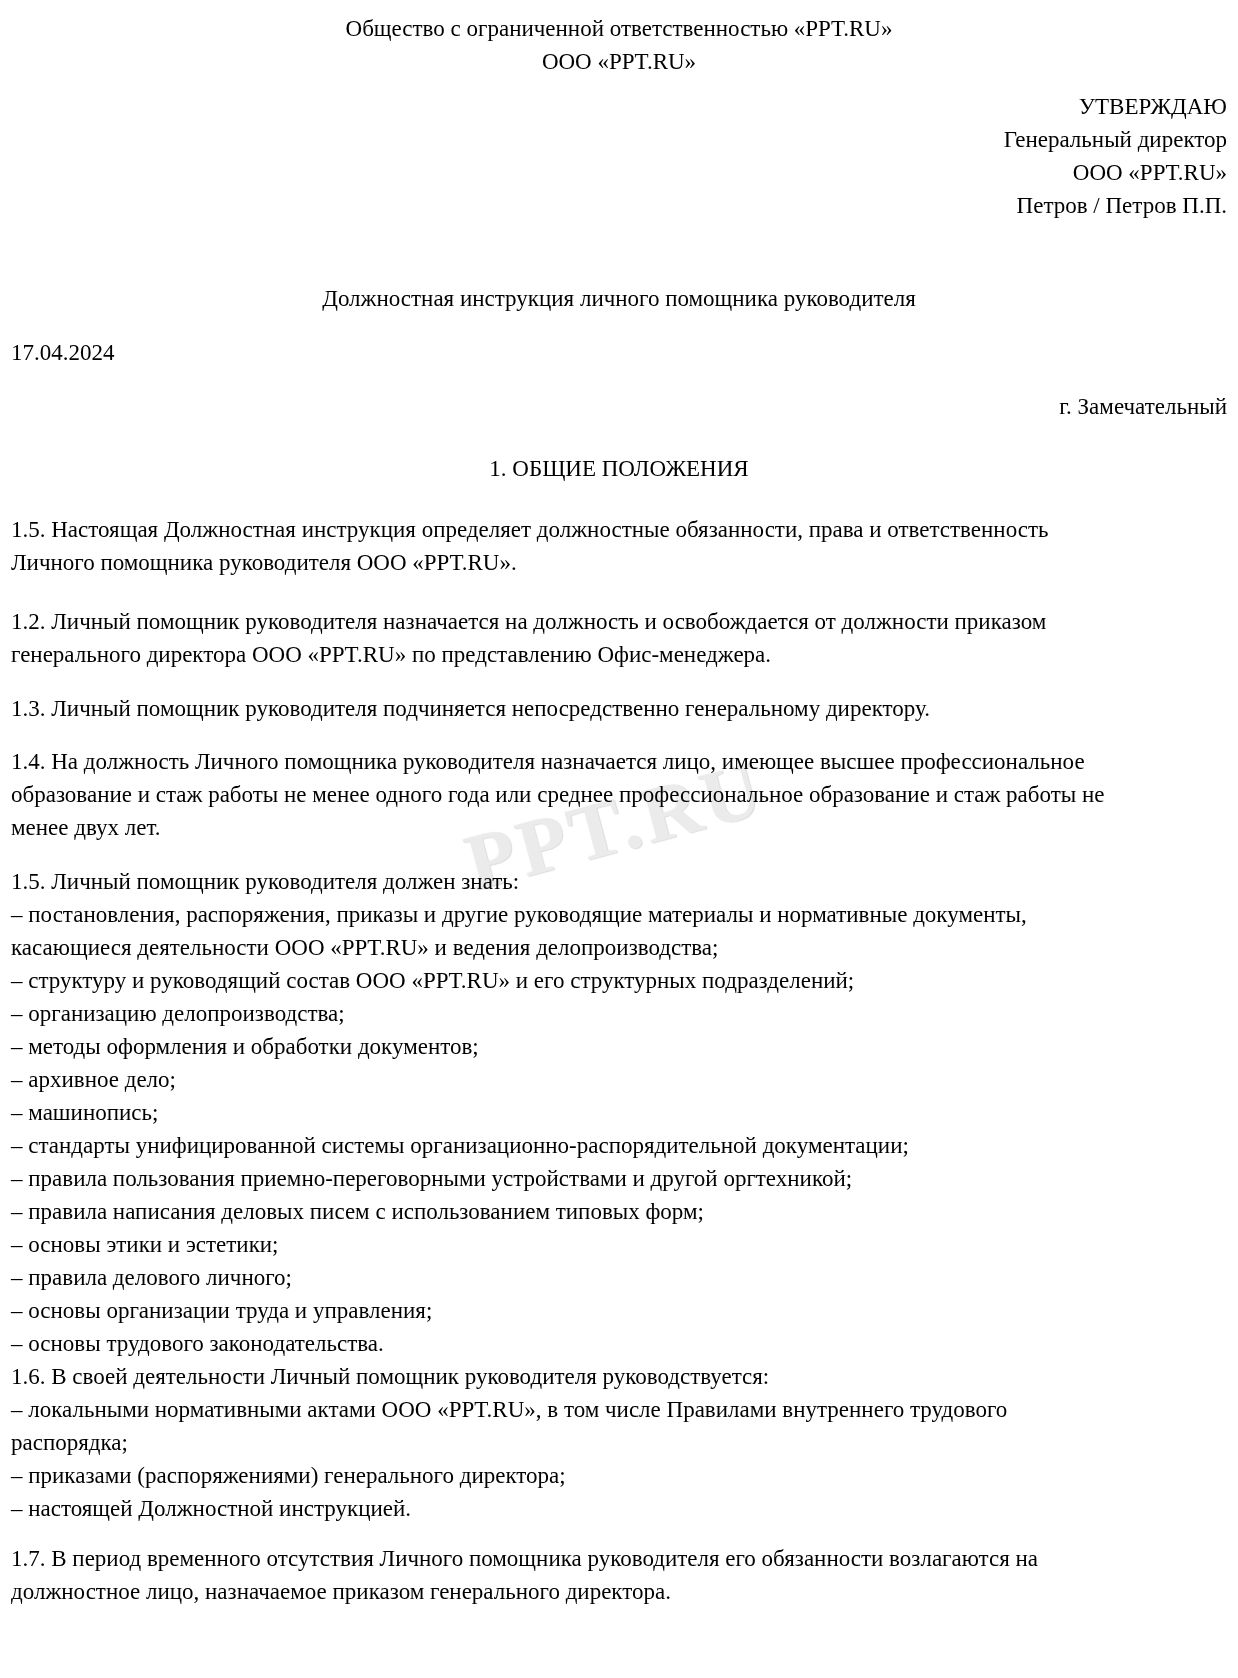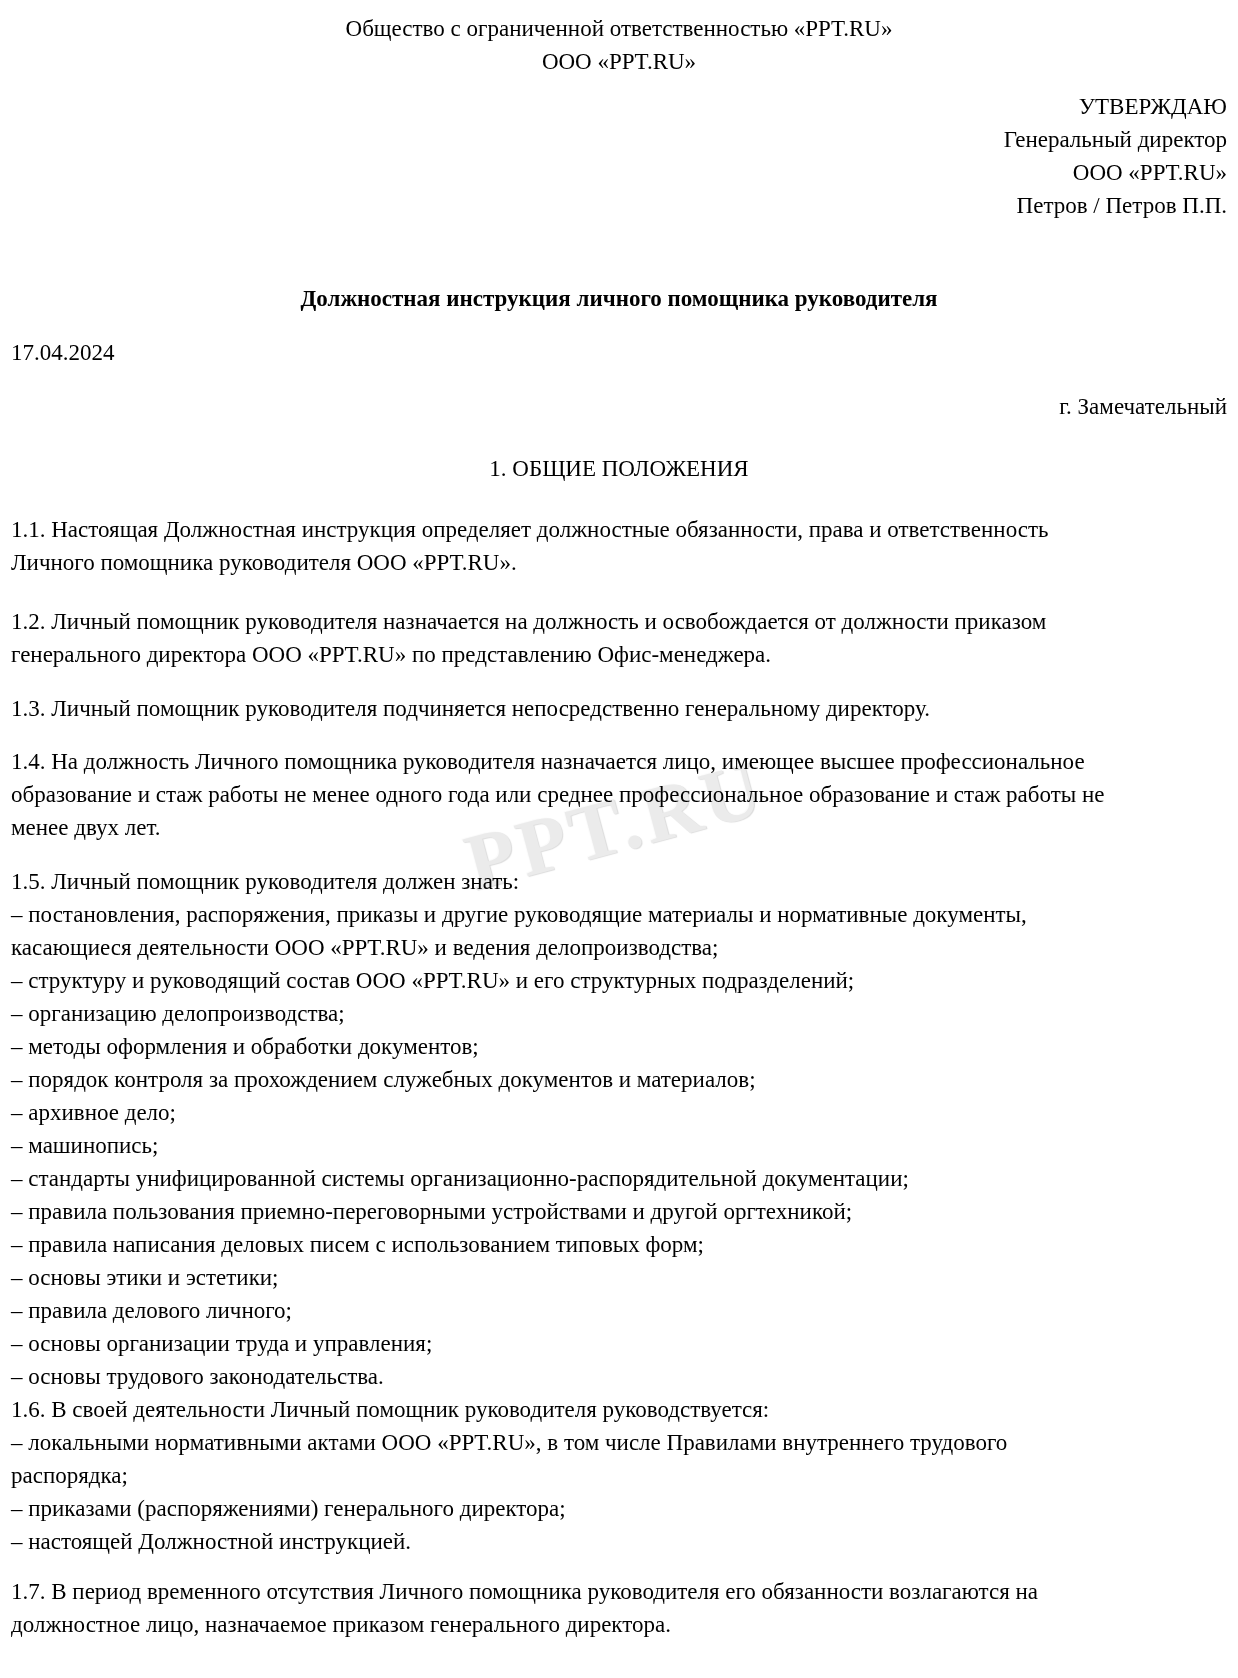--- a/index.html
+++ b/index.html
@@ -13,21 +13,21 @@
     font-family: "Liberation Serif", "DejaVu Serif", serif;
     font-size: 23px;
     line-height: 33px;
     box-sizing: border-box;
     padding: 12px 11px 0 11px;
     overflow: hidden;
   }
   .content { position: relative; z-index: 1; }
   .center { text-align: center; }
   .right  { text-align: right; }
-  .bold   { font-weight: bold; }
+  .bold   { font-weight: normal; }
   .ln { white-space: nowrap; }
   .approval-block { margin-top: 12px; }
   .doc-title      { margin-top: 60px; }
   .doc-date       { margin-top: 21px; }
   .doc-city       { margin-top: 21px; }
   .sec-heading    { margin-top: 29px; }
   .p11 { margin-top: 28px; }
   .p12 { margin-top: 26px; }
   .p13 { margin-top: 21px; }
   .p14 { margin-top: 20px; }
@@ -73,21 +73,21 @@
 
     <div class="doc-title center bold ln">Должностная инструкция личного помощника руководителя</div>
 
     <div class="doc-date ln">17.04.2024</div>
 
     <div class="doc-city right ln">г. Замечательный</div>
 
     <div class="sec-heading center ln">1. ОБЩИЕ ПОЛОЖЕНИЯ</div>
 
     <div class="p11">
-      <div class="ln">1.1. Настоящая Должностная инструкция определяет должностные обязанности, права и ответственность</div>
+      <div class="ln">1.5. Настоящая Должностная инструкция определяет должностные обязанности, права и ответственность</div>
       <div class="ln">Личного помощника руководителя ООО «PPT.RU».</div>
     </div>
 
     <div class="p12">
       <div class="ln">1.2. Личный помощник руководителя назначается на должность и освобождается от должности приказом</div>
       <div class="ln">генерального директора ООО «PPT.RU» по представлению Офис-менеджера.</div>
     </div>
 
     <div class="p13">
       <div class="ln">1.3. Личный помощник руководителя подчиняется непосредственно генеральному директору.</div>
@@ -99,21 +99,20 @@
       <div class="ln">менее двух лет.</div>
     </div>
 
     <div class="p15">
       <div class="ln">1.5. Личный помощник руководителя должен знать:</div>
       <div class="ln">– постановления, распоряжения, приказы и другие руководящие материалы и нормативные документы,</div>
       <div class="ln">касающиеся деятельности ООО «PPT.RU» и ведения делопроизводства;</div>
       <div class="ln">– структуру и руководящий состав ООО «PPT.RU» и его структурных подразделений;</div>
       <div class="ln">– организацию делопроизводства;</div>
       <div class="ln">– методы оформления и обработки документов;</div>
-      <div class="ln">– порядок контроля за прохождением служебных документов и материалов;</div>
       <div class="ln">– архивное дело;</div>
       <div class="ln">– машинопись;</div>
       <div class="ln">– стандарты унифицированной системы организационно-распорядительной документации;</div>
       <div class="ln">– правила пользования приемно-переговорными устройствами и другой оргтехникой;</div>
       <div class="ln">– правила написания деловых писем с использованием типовых форм;</div>
       <div class="ln">– основы этики и эстетики;</div>
       <div class="ln">– правила делового личного;</div>
       <div class="ln">– основы организации труда и управления;</div>
       <div class="ln">– основы трудового законодательства.</div>
     </div>

